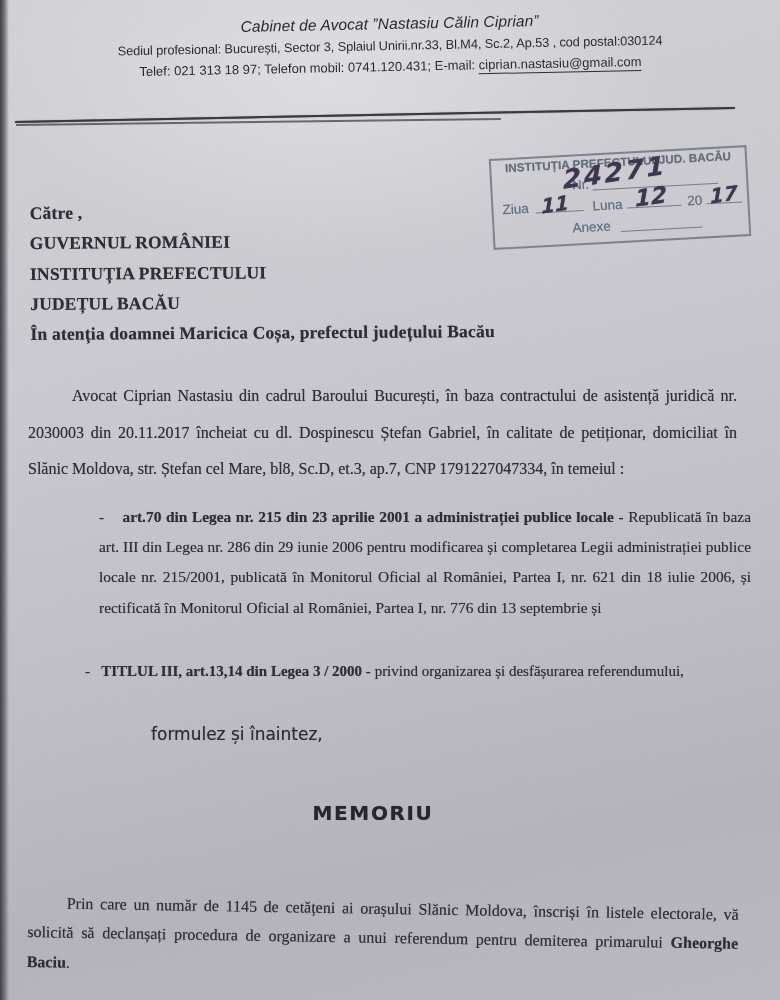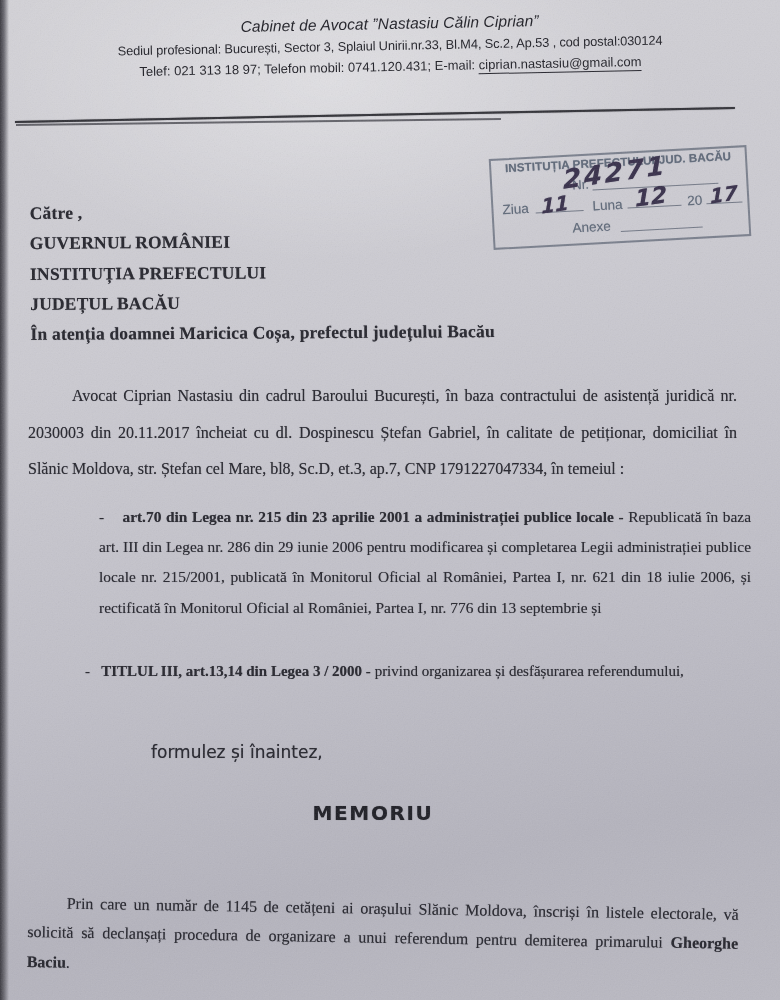--- a/index.html
+++ b/index.html
@@ -41,21 +41,21 @@
 
   
   .addressee{left:30px;top:196px;width:620px;transform:rotate(-.35deg);}
   .addressee div{font-size:17.5px;font-weight:bold;line-height:30.3px;letter-spacing:.2px;}
 
   
   .para{text-align:justify;}
   .p1{left:28px;top:378px;width:709px;font-size:16px;line-height:36.6px;text-indent:44px;}
   .bl1{left:86px;top:502px;width:652px;font-size:15.4px;line-height:30.2px;margin-left:13px;}
   .bl2{left:85px;top:657px;width:652px;font-size:15px;line-height:28px;}
-  .formula{left:151px;top:742px;font-size:17px;}
+  .formula{left:151px;top:724px;font-size:17px;}
   .heading{left:0;top:801px;width:780px;text-align:center;transform:translateX(-17px);
     font-size:20px;font-weight:bold;letter-spacing:1.6px;color:#1c1c23;text-shadow:0 0 .8px rgba(28,28,35,.6);}
   .final{left:28px;top:888px;width:711px;font-size:16px;line-height:29.4px;text-indent:39px;transform:rotate(.95deg);transform-origin:left top;}
 
   .grain{left:0;top:0;width:780px;height:1000px;filter:url(#grainF);pointer-events:none;}
 </style>
 </head>
 <body>
 
 <svg width="0" height="0" style="position:absolute" aria-hidden="true">

